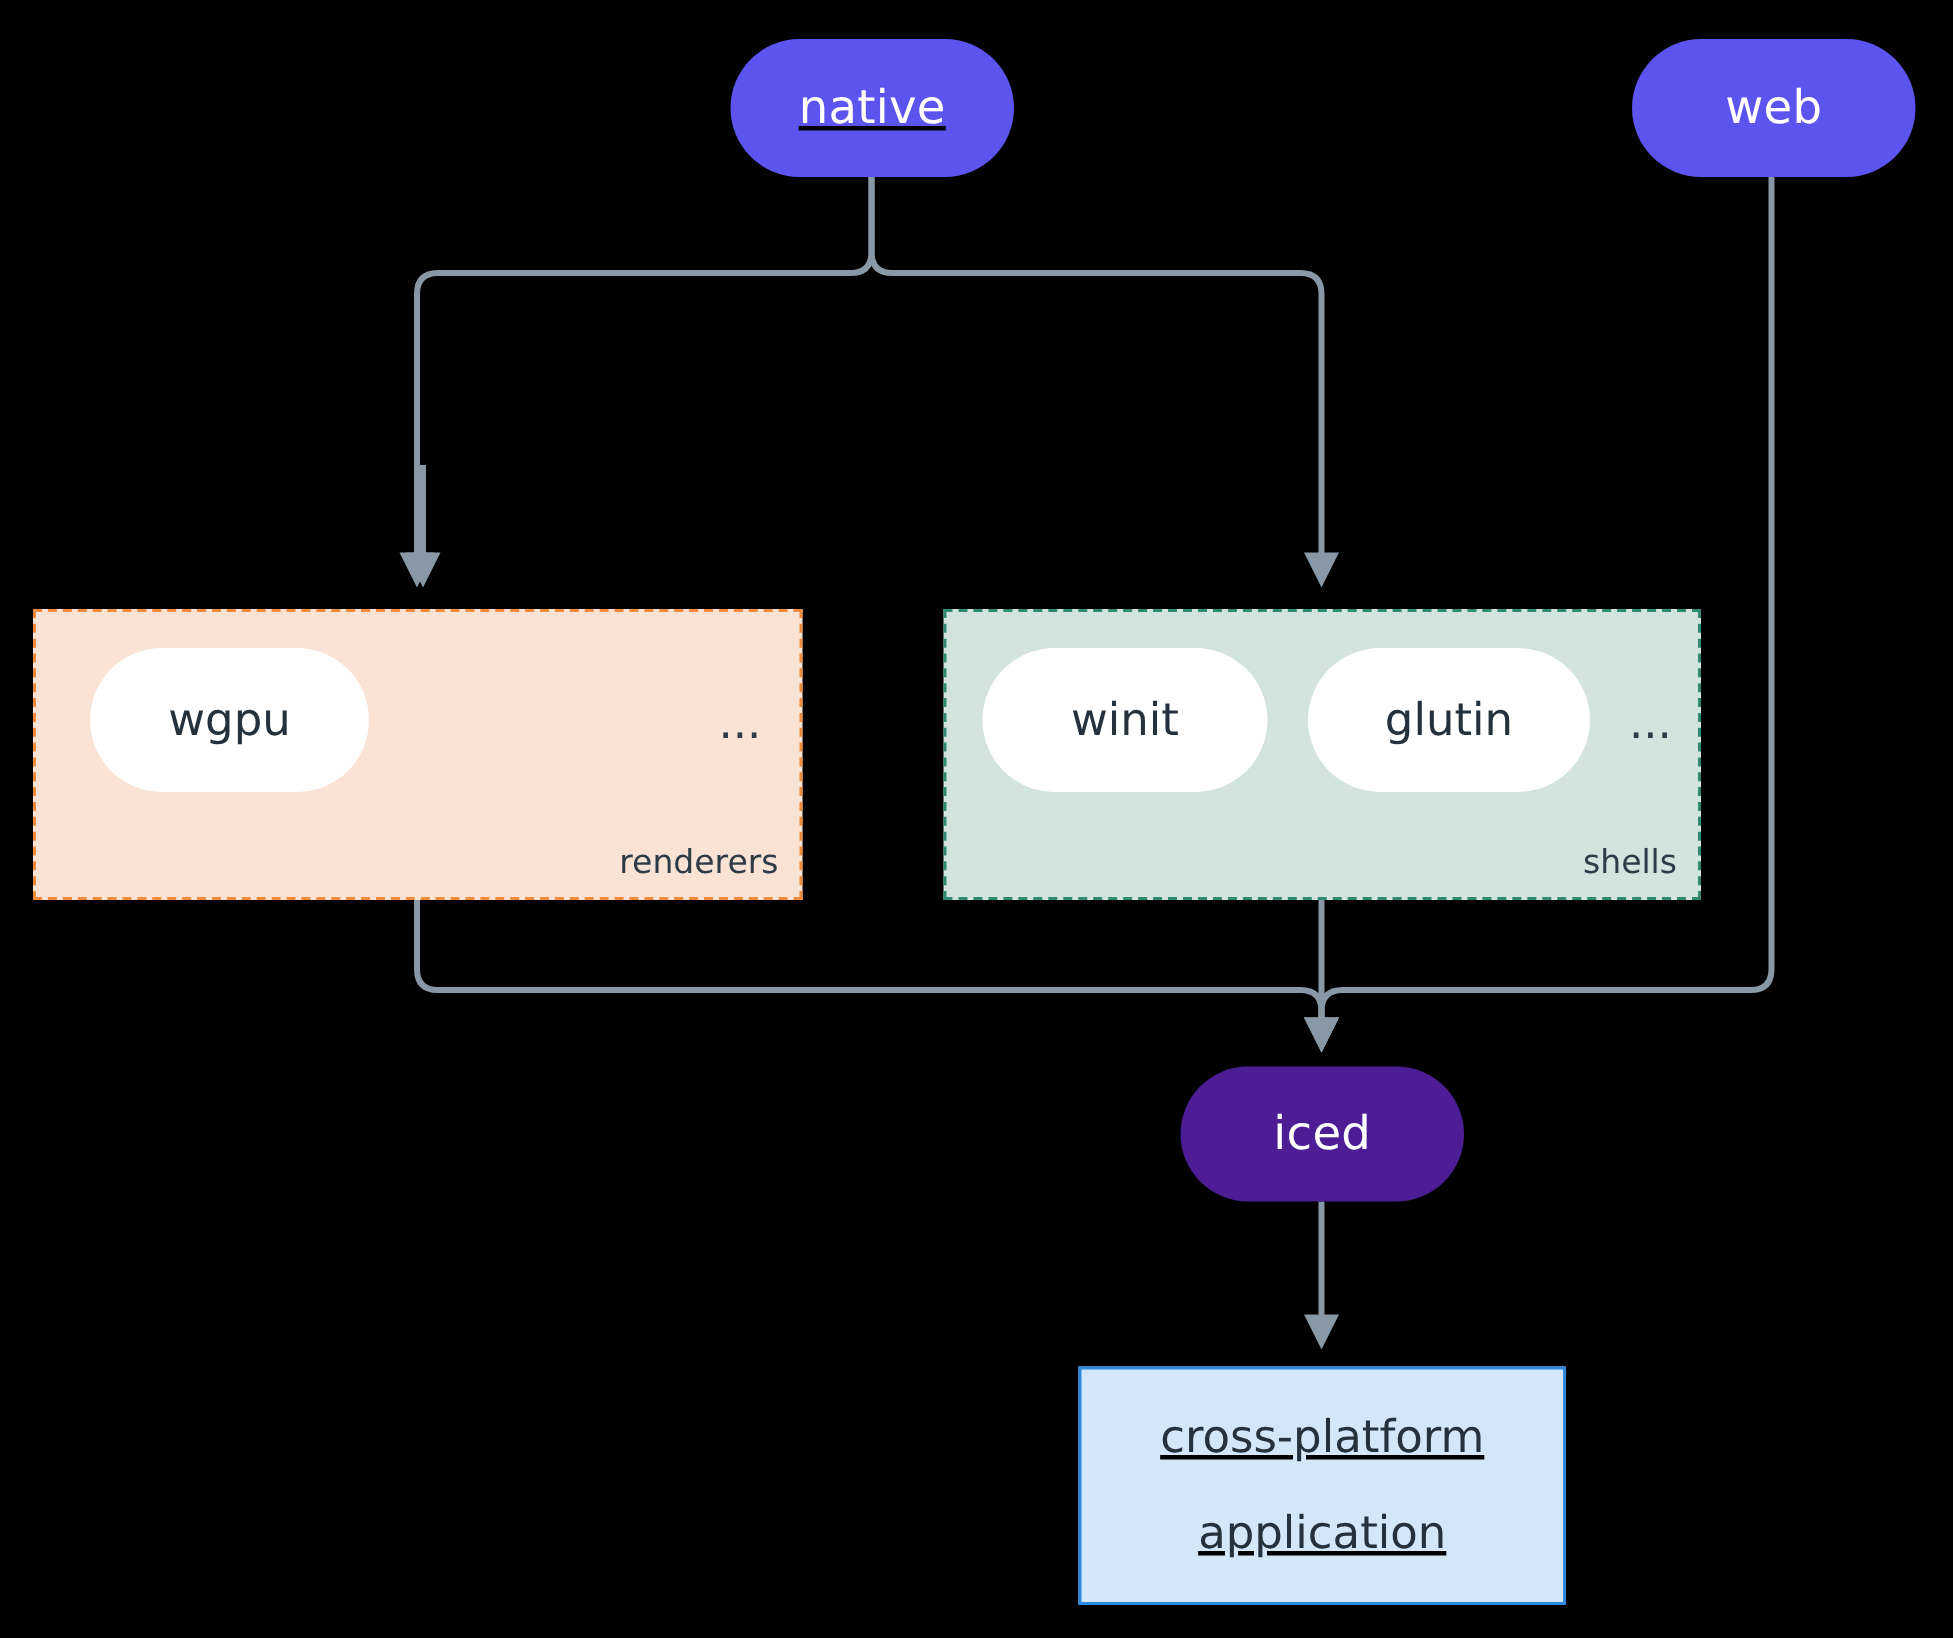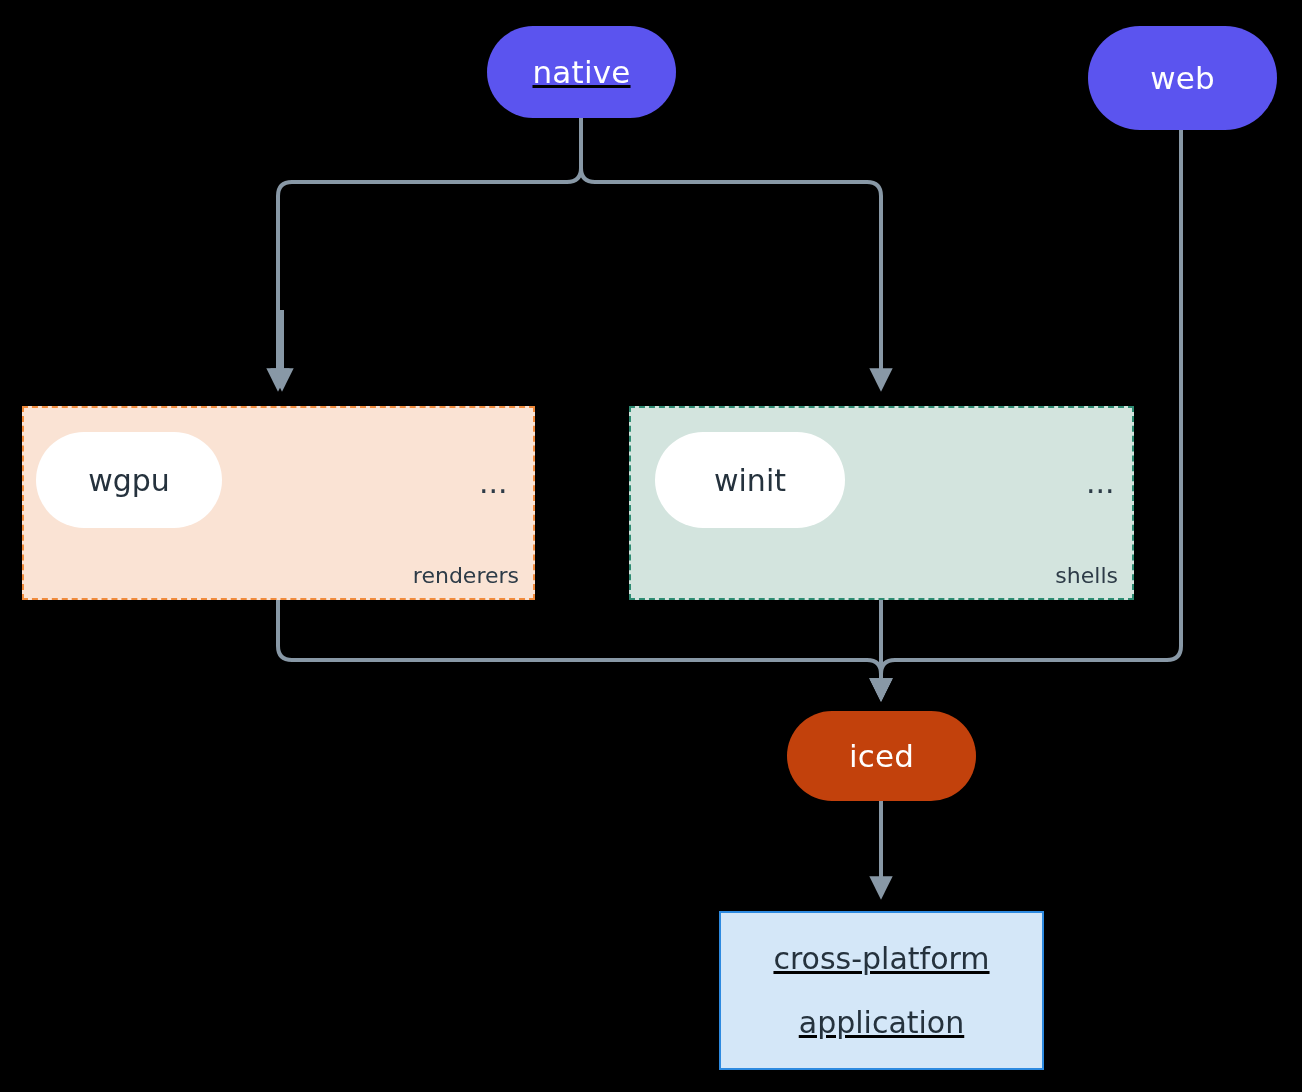--- a/index.html
+++ b/index.html
@@ -34,23 +34,23 @@
   }
   .pill {
     border-radius: 999px;
   }
   .pill-label {
     font-size: 31px;
     color: #ffffff;
     letter-spacing: 0.2px;
   }
   .node-native  { left: 487px; top: 26px;  width: 189px; height: 92px; background: #5b54ef; text-decoration: underline; }
-  .node-web     { left: 1088px; top: 26px; width: 189px; height: 104px; background: #5b54ef; }
+  .node-web     { left: 1088px; top: 26px; width: 189px; height: 92px; background: #5b54ef; }
   .node-graphics{ left: 188px; top: 217px; width: 189px; height: 93px; background: #e8833a; }
-  .node-iced    { left: 787px; top: 711px; width: 189px; height: 90px; background: #c2410c; }
+  .node-iced    { left: 787px; top: 711px; width: 189px; height: 90px; background: #4c1d95; }
 
   .group {
     position: absolute;
     box-sizing: border-box;
   }
   .group-renderers {
     left: 22px; top: 406px; width: 513px; height: 194px;
     background: #fae3d4;
     border: 2px dashed #f08b3c;
   }
@@ -76,21 +76,21 @@
     font-size: 30px;
     color: #25323d;
     box-sizing: border-box;
   }
   .ellipsis {
     position: absolute;
     font-size: 30px;
     color: #2d3b47;
     line-height: 1;
   }
-  .chip-wgpu   { left: 36px;  top: 432px; width: 186px; height: 96px; }
+  .chip-wgpu   { left: 60px;  top: 432px; width: 186px; height: 96px; }
   .chip-glow   { left: 264px; top: 432px; width: 192px; height: 96px; }
   .dots-render { left: 479px; top: 468px; }
   .chip-winit  { left: 655px; top: 432px; width: 190px; height: 96px; }
   .chip-glutin { left: 872px; top: 432px; width: 188px; height: 96px; }
   .dots-shells { left: 1086px; top: 468px; }
 
   .node-app {
     left: 719px; top: 911px; width: 325px; height: 159px;
     background: #d4e7f8;
     border: 2px solid #2d8ae0;
@@ -146,20 +146,21 @@
   </div>
 
   <div class="chip chip-wgpu">wgpu</div>
   <div class="ellipsis dots-render">...</div>
 
   <div class="group group-shells">
     <span class="group-label">shells</span>
   </div>
 
   <div class="chip chip-winit">winit</div>
+  <div class="chip chip-glutin">glutin</div>
   <div class="ellipsis dots-shells">...</div>
 
   <div class="node pill node-iced">
     <span class="pill-label">iced</span>
   </div>
 
   <div class="node node-app">
     <span class="app-line">cross-platform</span>
     <span class="app-line">application</span>
   </div>

